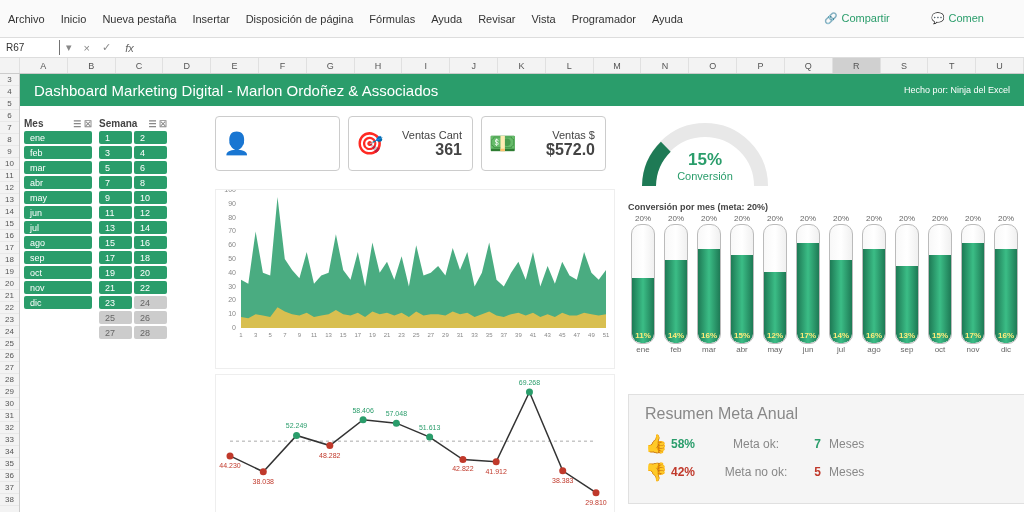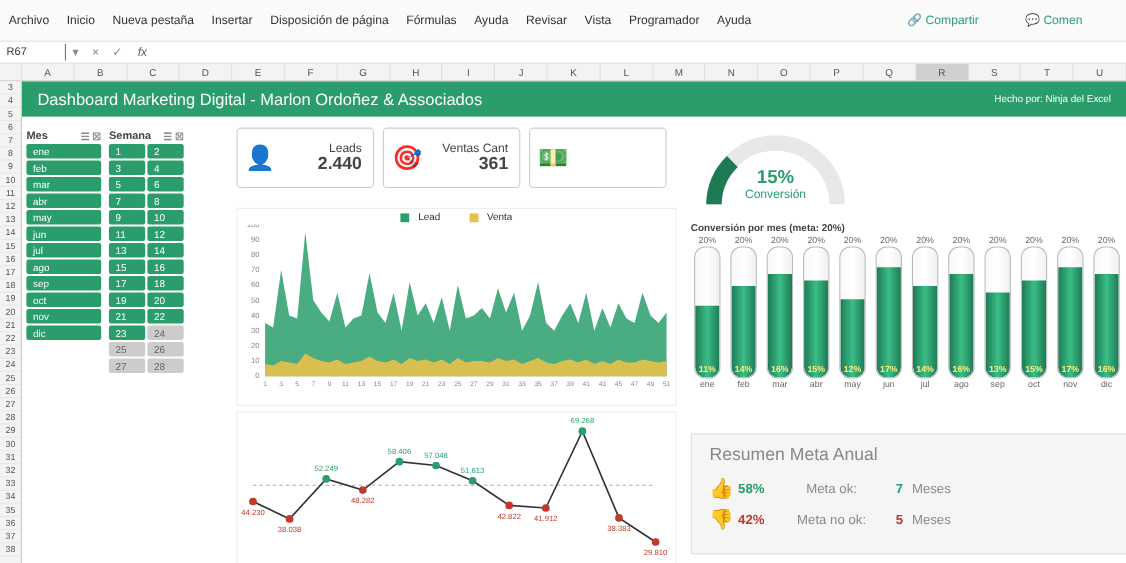--- a/index.html
+++ b/index.html
@@ -217,53 +217,49 @@
             <div class="sitem g">26</div>
             <div class="sitem g">27</div>
             <div class="sitem g">28</div>
           </div>
       </div>
     </div>
 
     <div class="kpis">
       <div class="kpi">
         <div class="ic">👤</div>
-        <div class="txt">
-            <div class="lbl">Leads</div>
-            <div class="val">2.440</div>
-          </div>
       </div>
       <div class="kpi">
         <div class="ic">🎯</div>
         <div class="txt">
             <div class="lbl">Ventas Cant</div>
             <div class="val">361</div>
           </div>
       </div>
       <div class="kpi">
         <div class="ic">💵</div>
+        <div class="txt">
+            <div class="lbl">Ventas $</div>
+            <div class="val">$572.0</div>
+          </div>
       </div>
     </div>
 
     <div class="gauge">
       <svg viewBox="0 0 100 50">
         <path d="M10,50 A40,40 0 0,1 90,50" fill="none" stroke="#e8e8e8" stroke-width="10"></path>
         <path d="M10,50 A40,40 0 0,1 22,22" fill="none" stroke="#1e7a55" stroke-width="10"></path>
       </svg>
       <div style="position:relative;top:-38px;">
         <div class="pct">15%</div>
         <div class="lbl">Conversión</div>
       </div>
     </div>
 
     <div class="areachart">
-      <div class="legend">
-        <span><span class="sq" style="background:#2a9d6b"></span><span>Lead</span></span>
-        <span><span class="sq" style="background:#e8c14a"></span><span>Venta</span></span>
-      </div>
       <svg id="areasvg" width="398" height="160">
           <text x="20" y="140" font-size="7" fill="#888" text-anchor="end">0</text>
           <text x="20" y="126.2" font-size="7" fill="#888" text-anchor="end">10</text>
           <text x="20" y="112.4" font-size="7" fill="#888" text-anchor="end">20</text>
           <text x="20" y="98.6" font-size="7" fill="#888" text-anchor="end">30</text>
           <text x="20" y="84.8" font-size="7" fill="#888" text-anchor="end">40</text>
           <text x="20" y="71" font-size="7" fill="#888" text-anchor="end">50</text>
           <text x="20" y="57.2" font-size="7" fill="#888" text-anchor="end">60</text>
           <text x="20" y="43.400000000000006" font-size="7" fill="#888" text-anchor="end">70</text>
           <text x="20" y="29.599999999999994" font-size="7" fill="#888" text-anchor="end">80</text>

